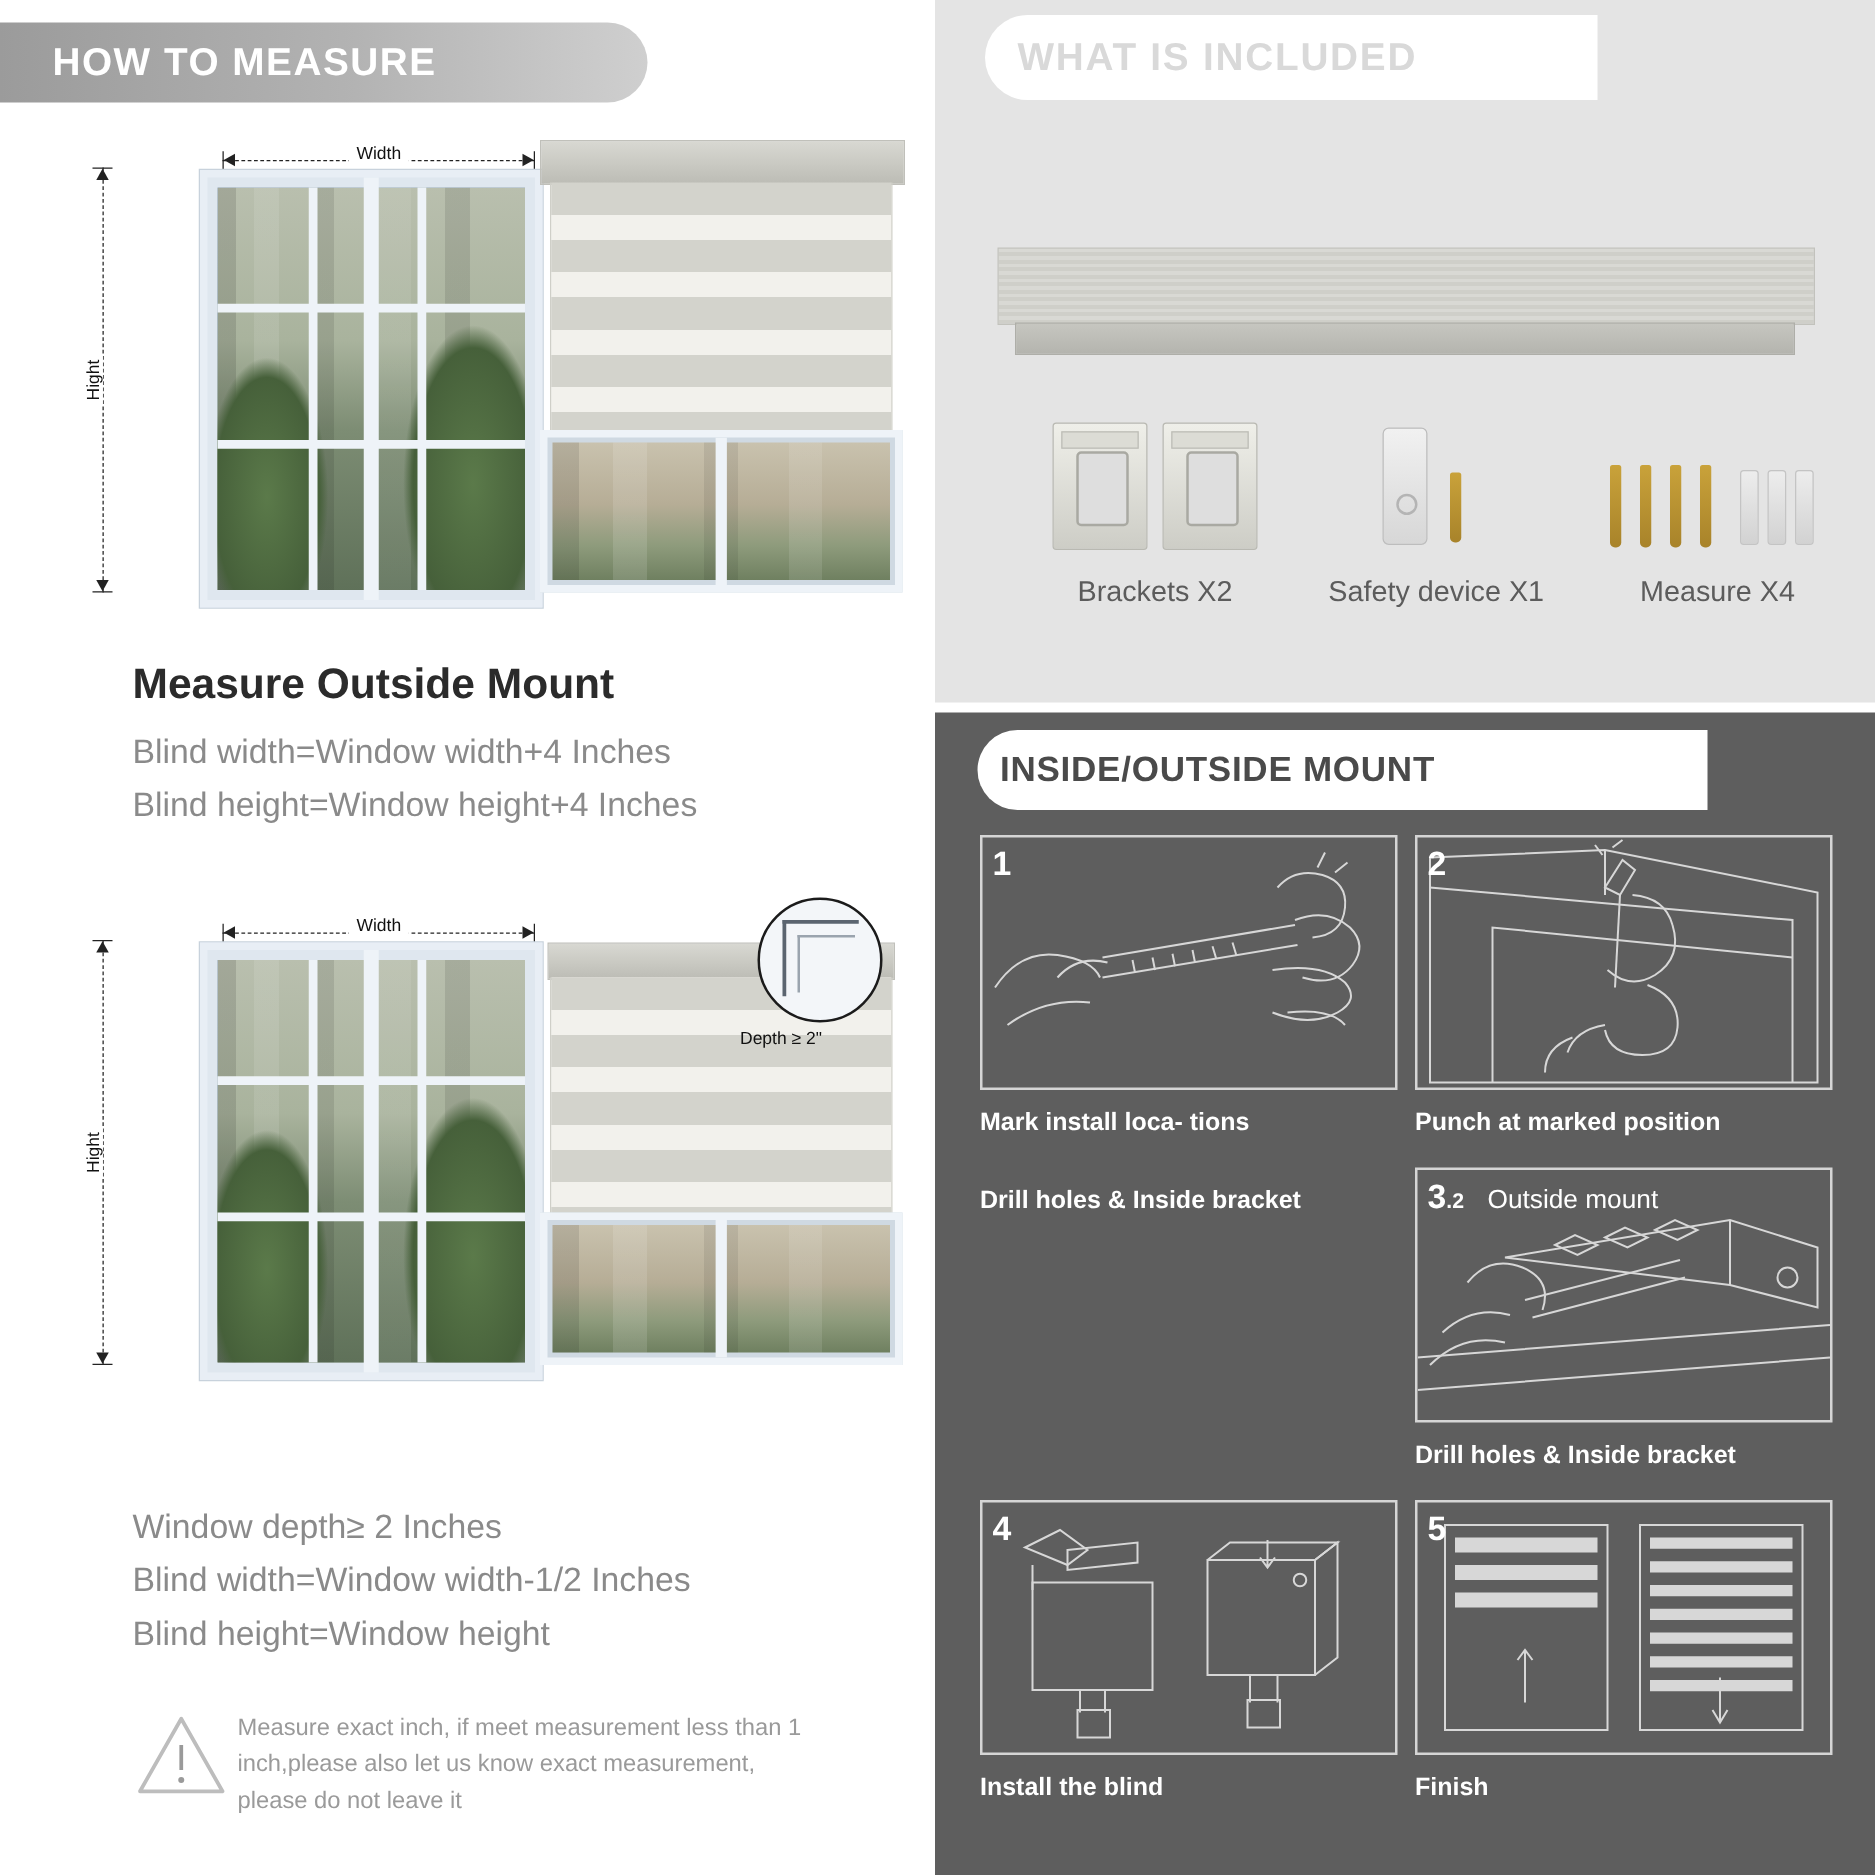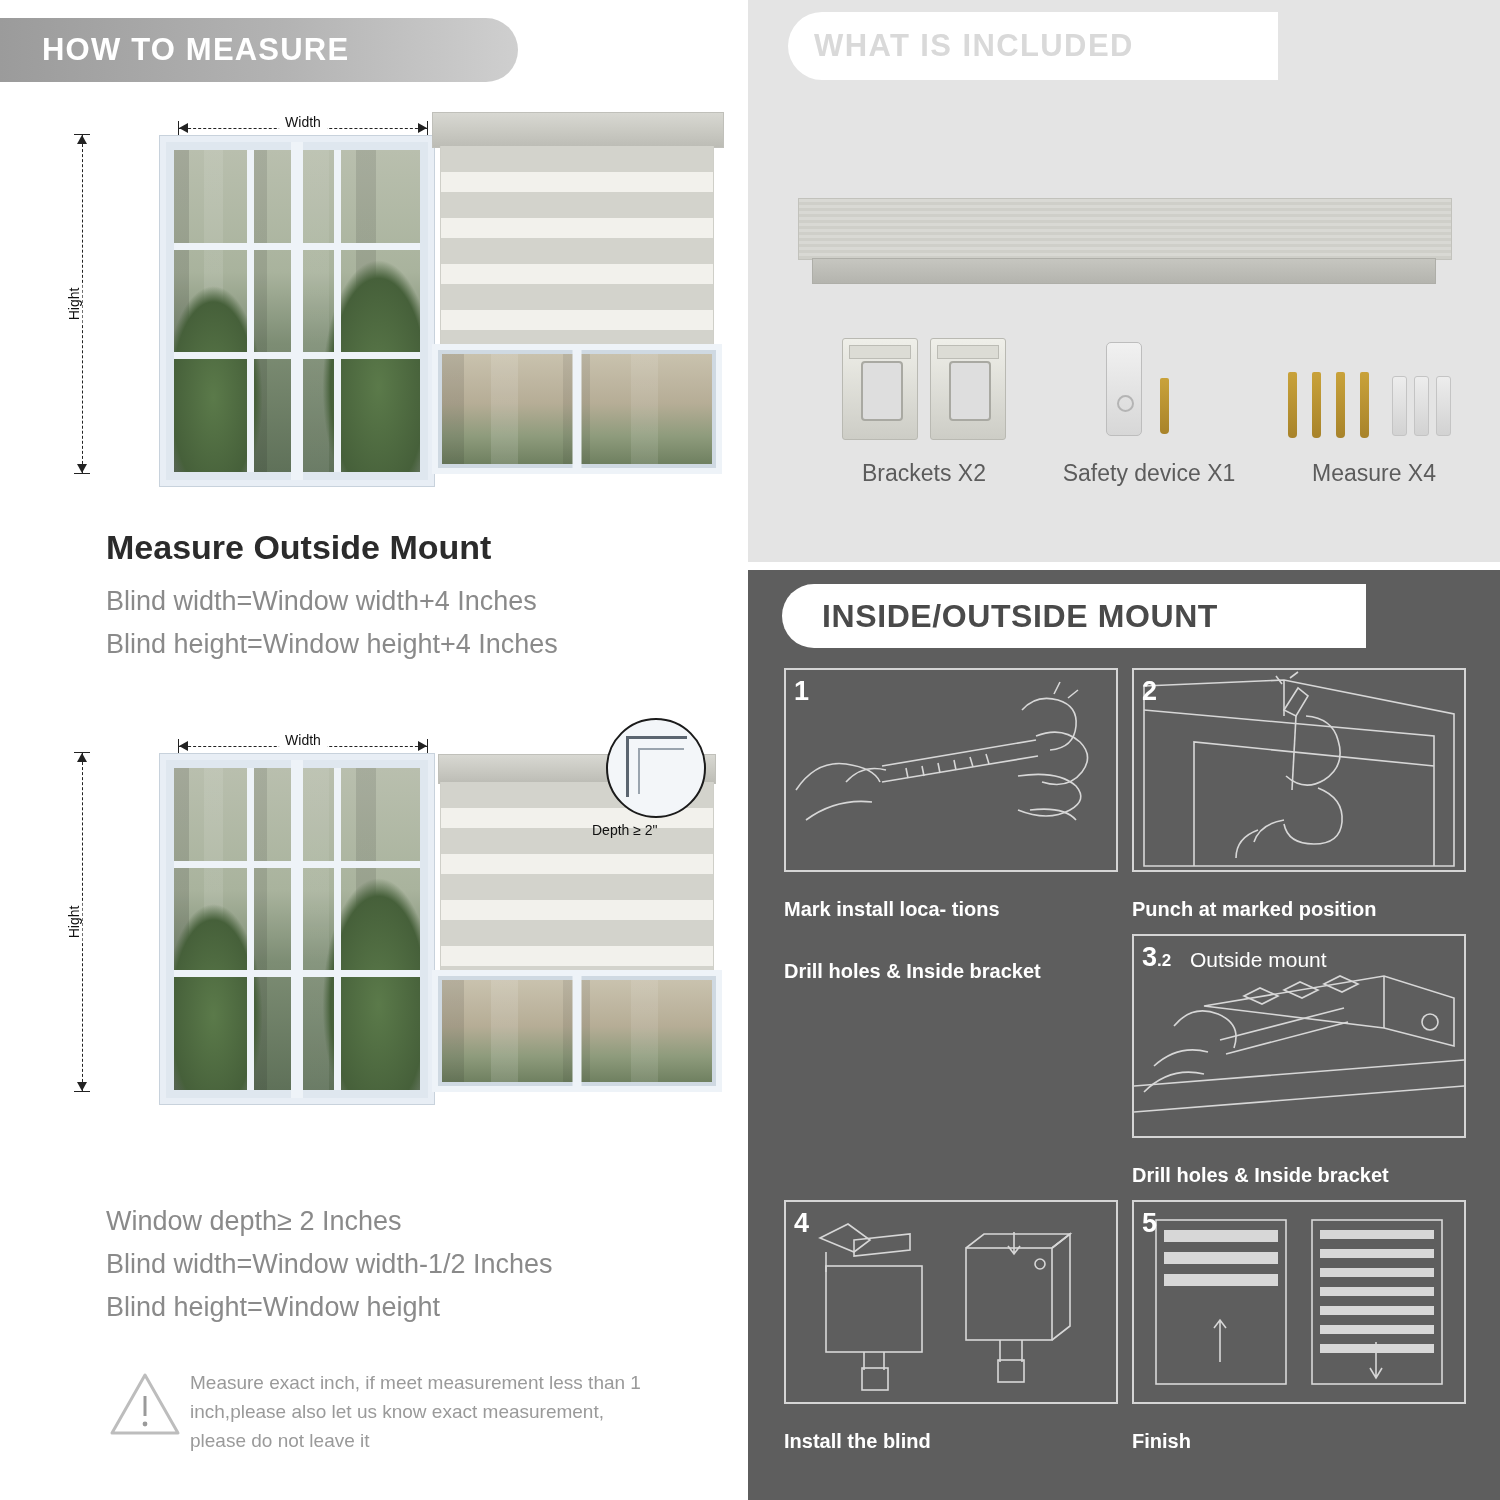--- a/index.html
+++ b/index.html
@@ -243,43 +243,43 @@
   .right-bottom {
     position:absolute; left:748px; top:570px; width:752px; height:930px;
     background:#5e5e5e;
   }
   .banner-mount {
     position:absolute; left:34px; top:14px; width:584px; height:64px;
     background:#ffffff; border-radius:32px 0 0 32px;
     display:flex; align-items:center;
   }
   .banner-mount span {
-    color:#4a4a4a; font-size:32px; font-weight:bold; letter-spacing:.6px;
-    margin-left:40px;
+    color:#4a4a4a; font-size:28px; font-weight:bold; letter-spacing:.6px;
+    margin-left:18px;
   }
   .steps {
     position:absolute; left:36px; top:98px; width:680px;
   }
   .step {
     position:absolute; width:330px;
   }
   .step .panel {
     position:relative; width:330px; height:200px;
     border:2px solid #d5d5d5; background:#5e5e5e; overflow:hidden;
   }
   .step .num {
     position:absolute; left:8px; top:6px; font-size:27px; color:#ffffff;
     font-weight:bold;
   }
   .step .num .sub { font-size:17px; }
   .step .sublabel {
     position:absolute; left:56px; top:12px; font-size:21px; color:#ffffff;
   }
   .step .cap {
-    margin-top:26px; font-size:20px; color:#ffffff; font-weight:bold;
+    margin-top:15px; font-size:20px; color:#ffffff; font-weight:bold;
   }
   .sketch { position:absolute; inset:0; }
   .sketch svg { width:100%; height:100%; display:block; }
 </style>
 </head>
 <body>
 
 <div class="page">
 
   <div class="left-col">

